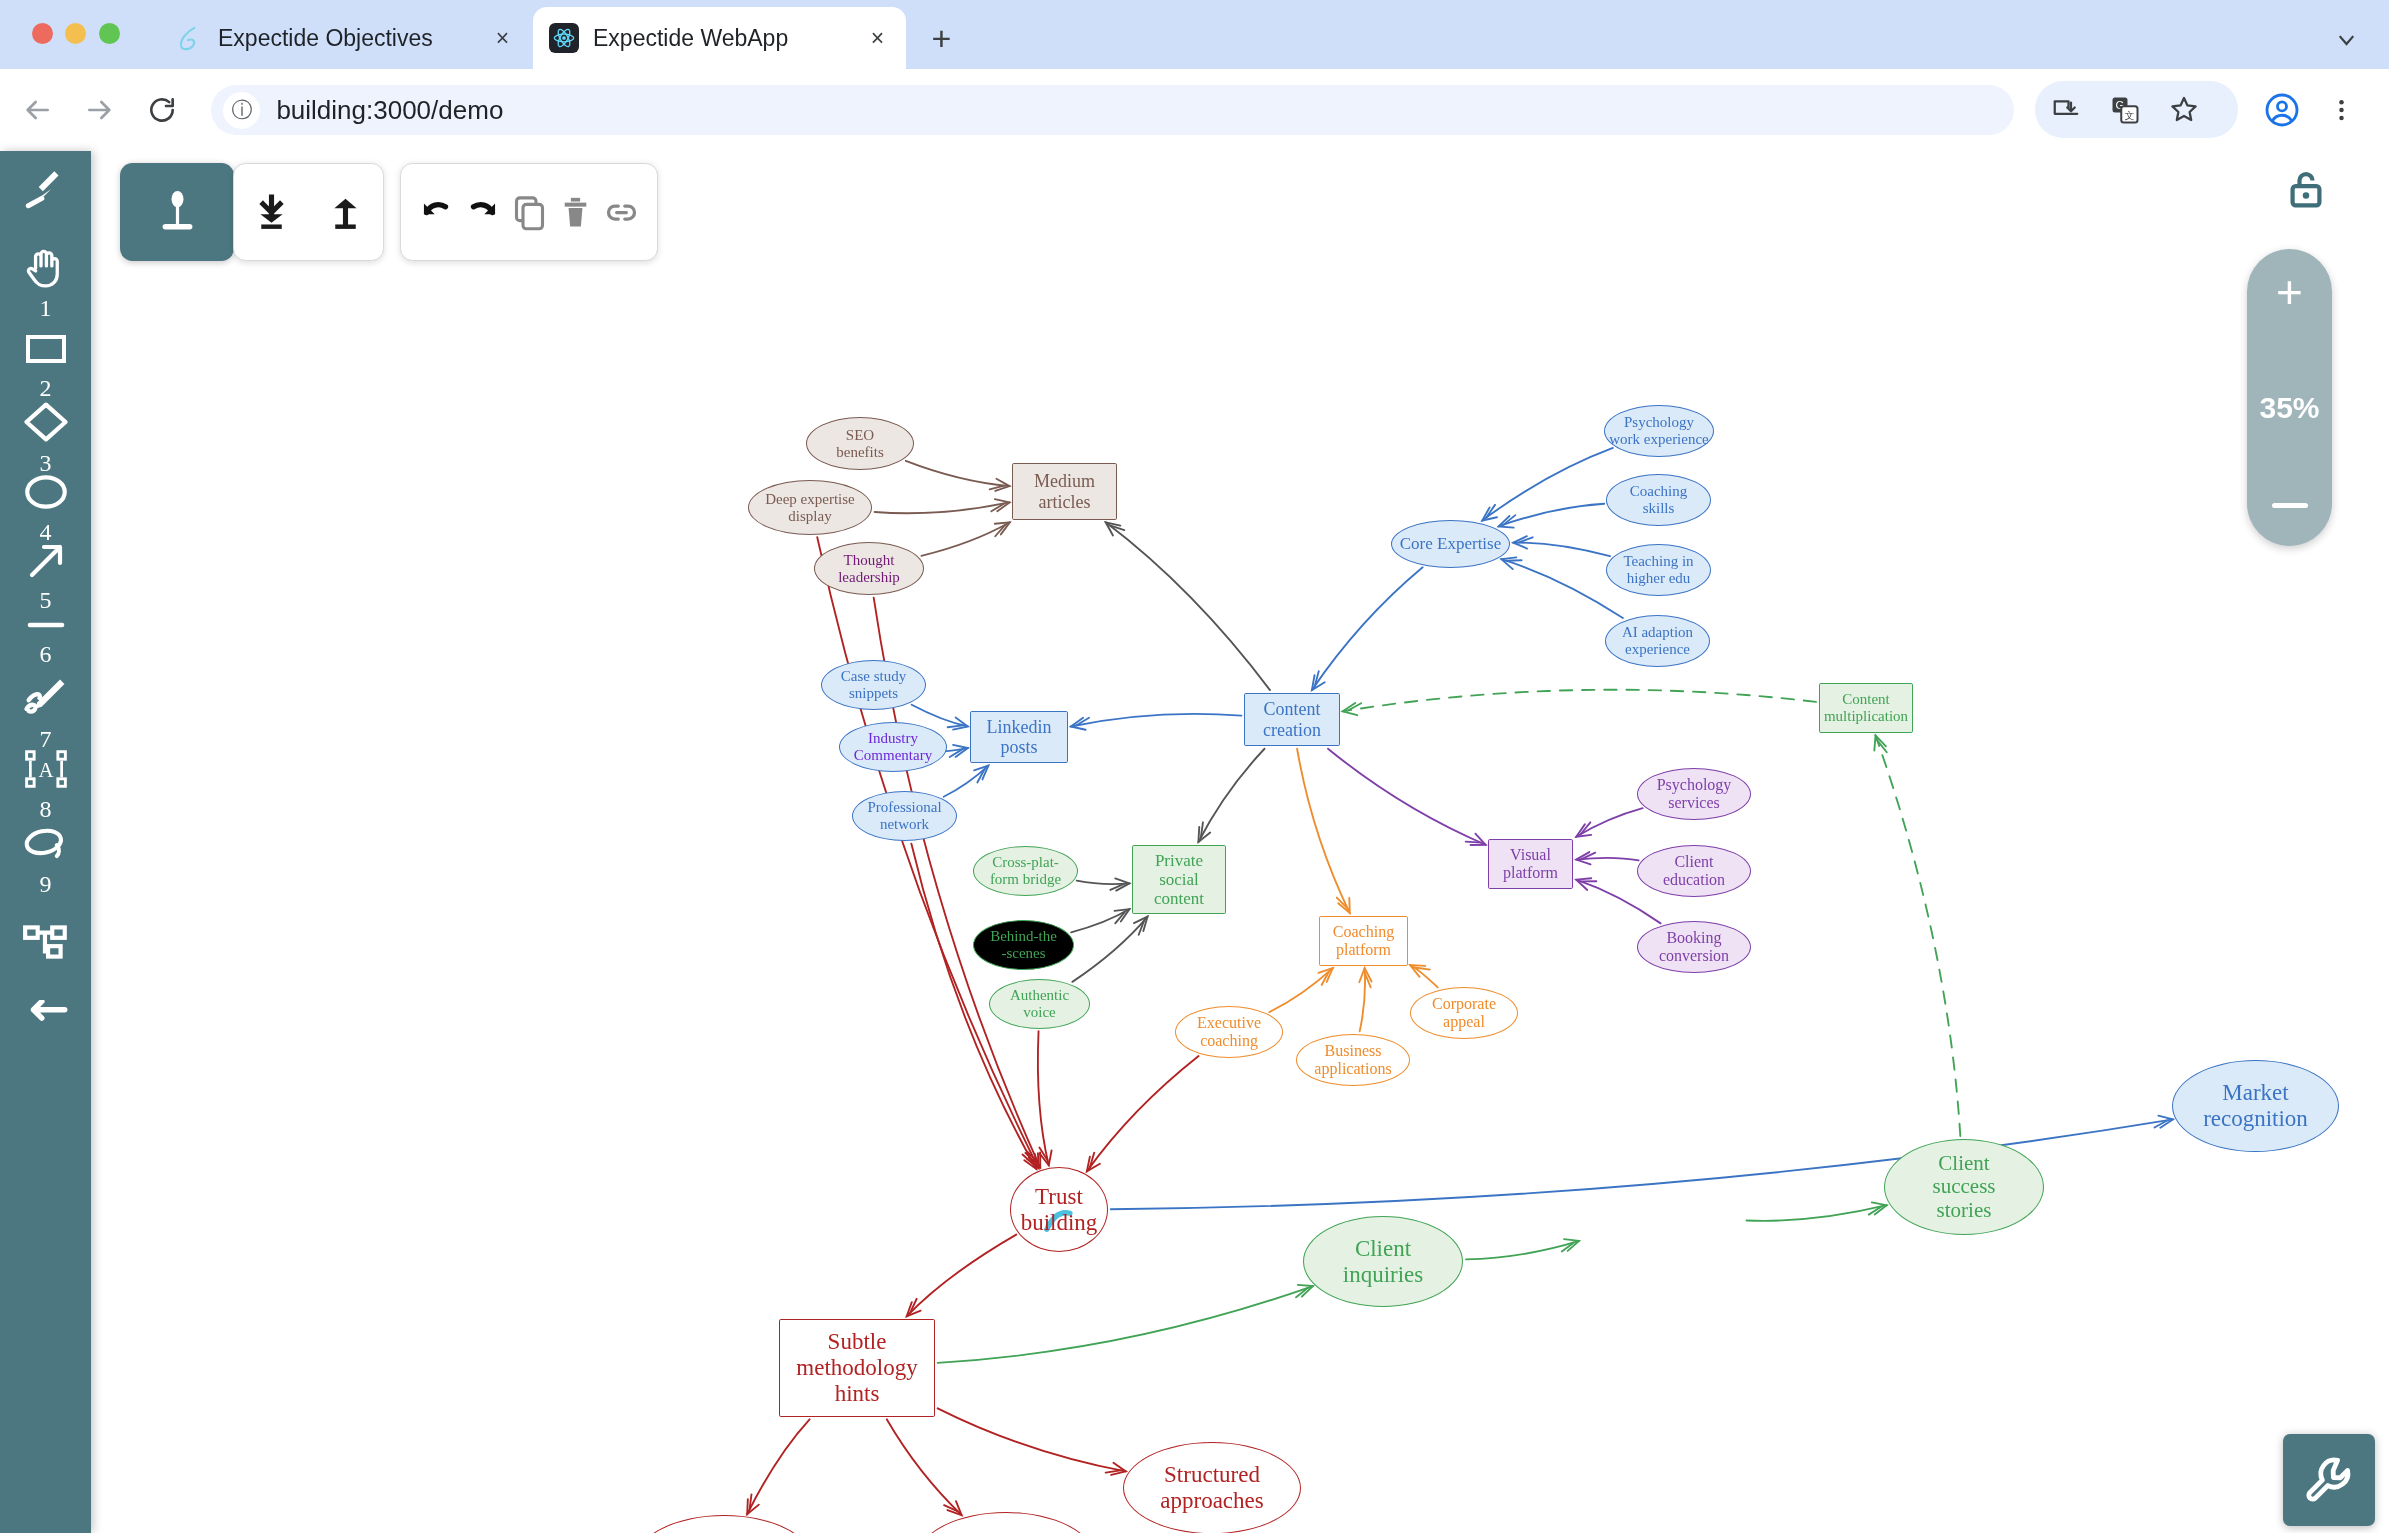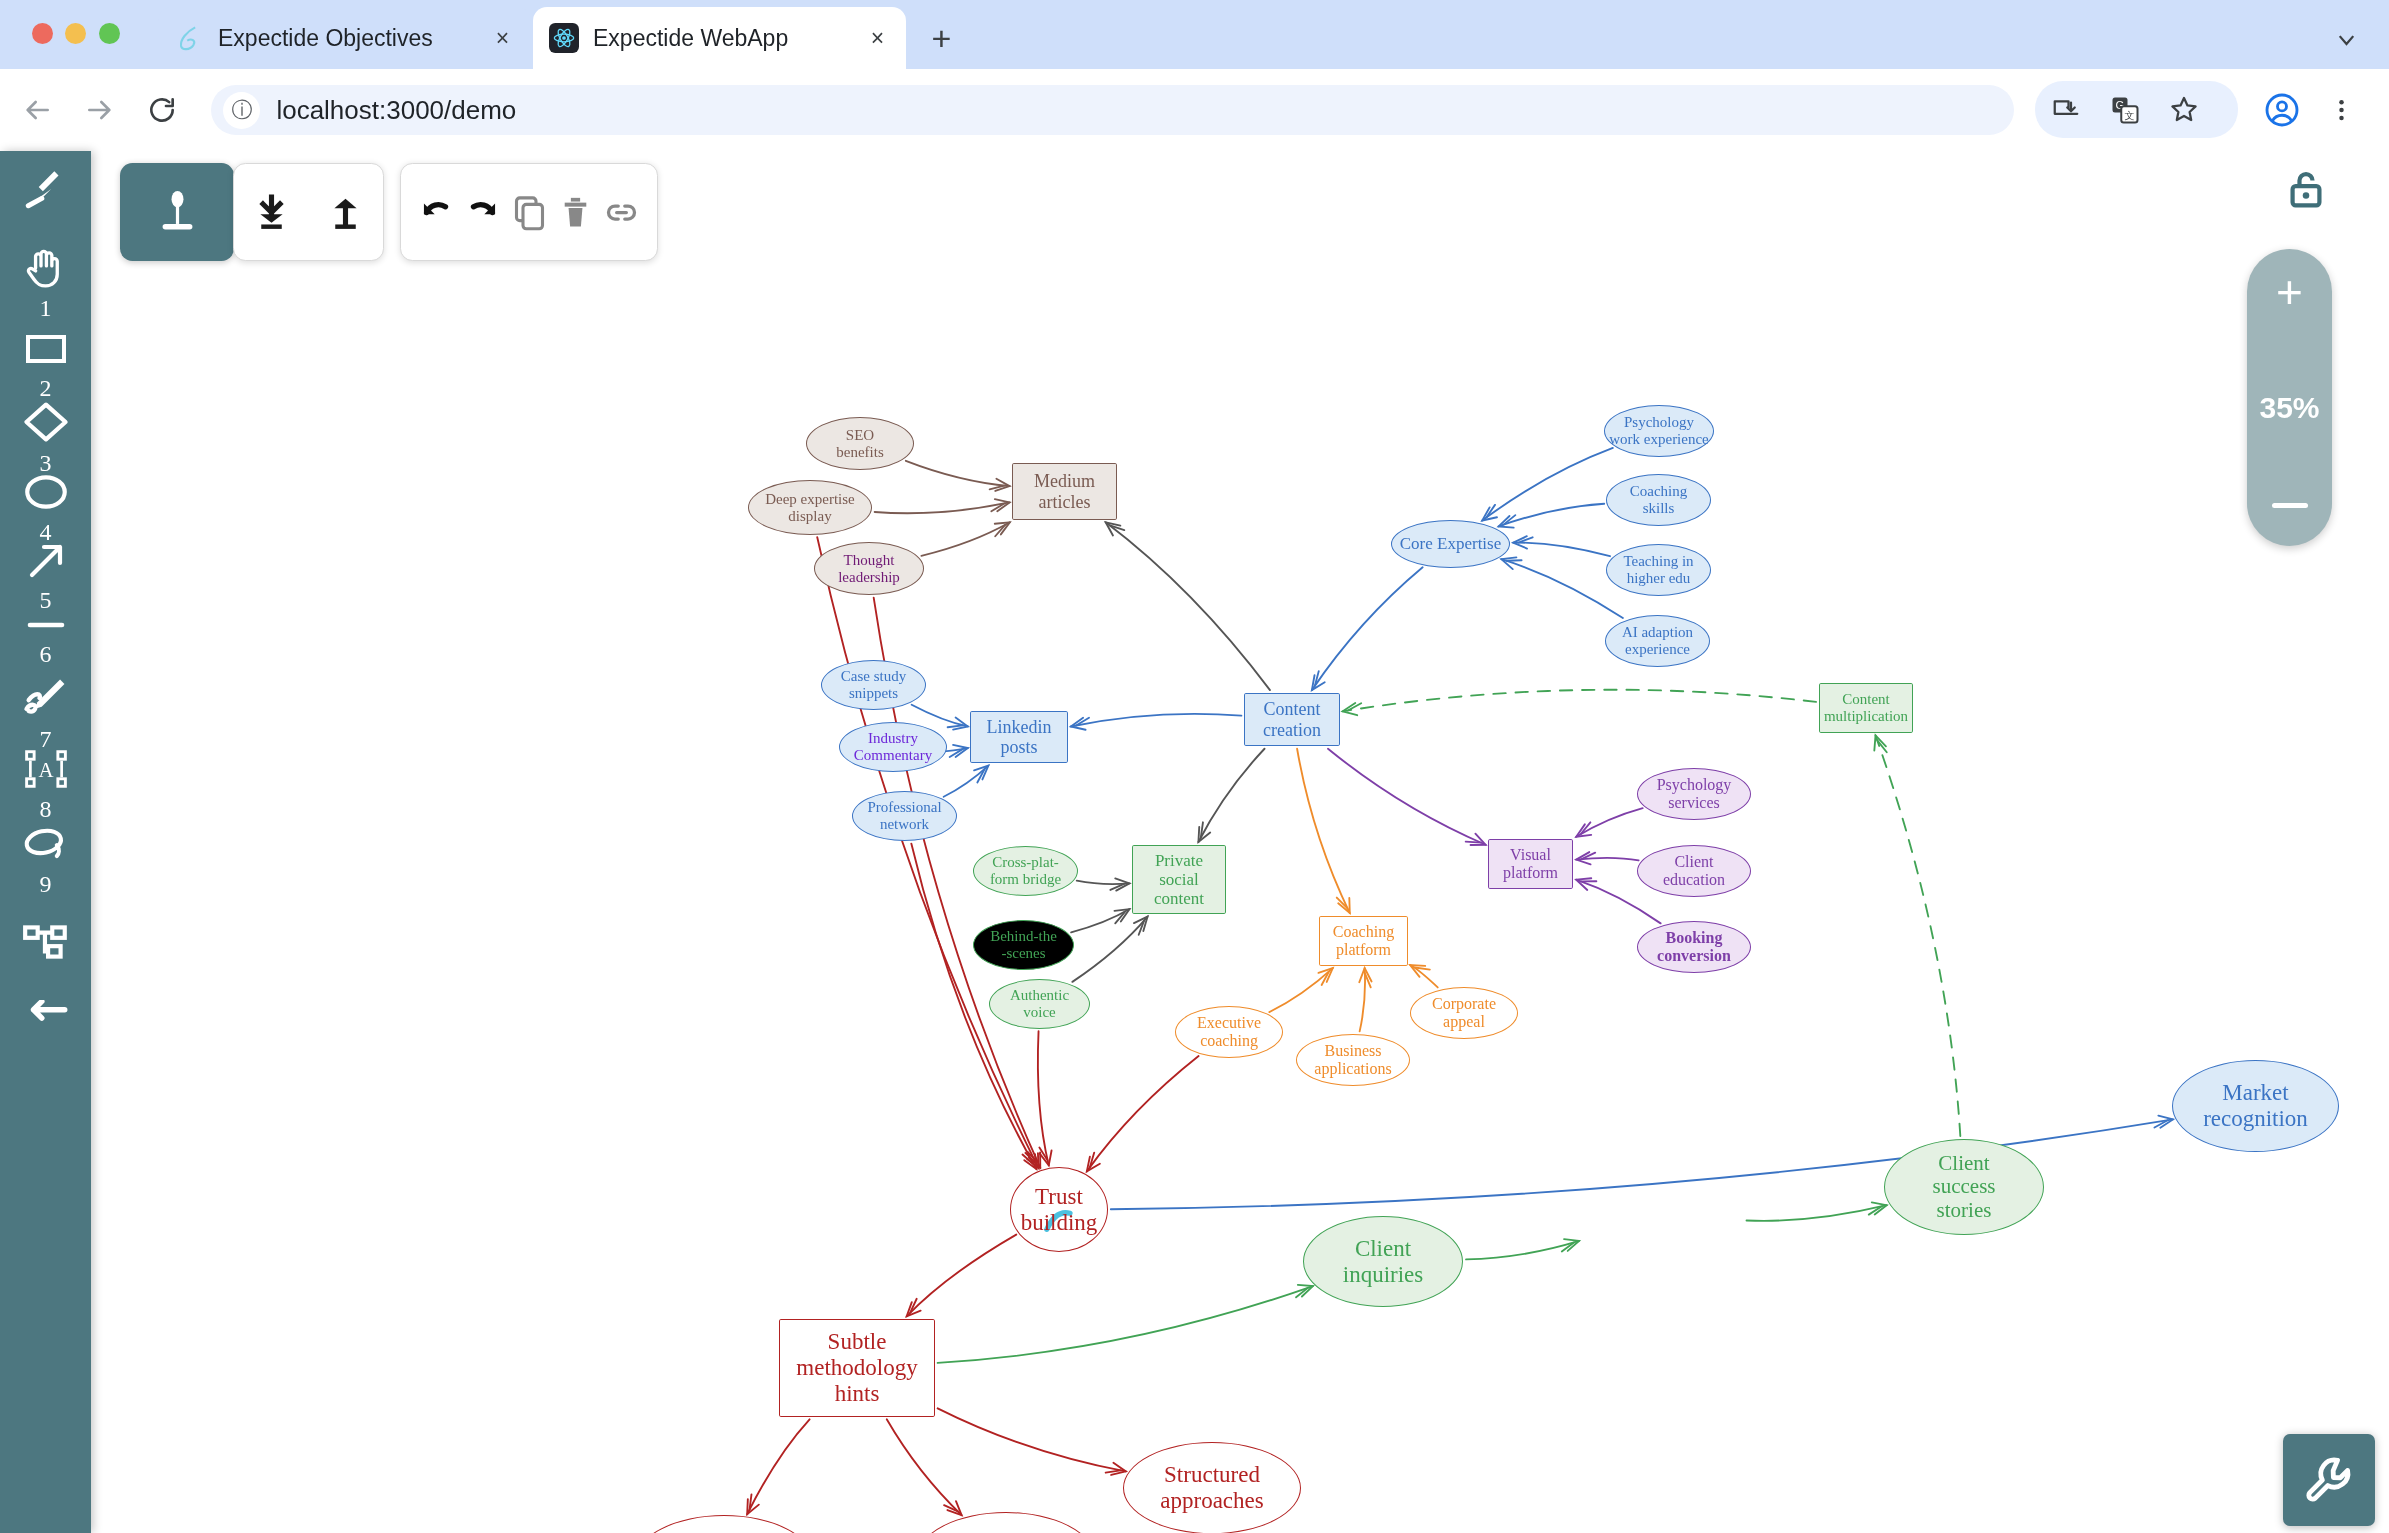--- a/index.html
+++ b/index.html
@@ -144,21 +144,21 @@
         </svg>
     </div>
     <div class="navbtn">
       <svg width="32" height="32" viewBox="0 0 24 24">
           <path d="M20 12a8 8 0 1 1-2.6-5.9M20 4v5h-5" fill="none" stroke="#3c4043" stroke-width="2" stroke-linecap="round" stroke-linejoin="round"></path>
         </svg>
     </div>
 
     <div id="urlbox">
       <div class="infocircle">ⓘ</div>
-      <div id="urltext">localhost:3000/demo</div>
+      <div id="urltext">building:3000/demo</div>
     </div>
 
     <div id="oi-pill"></div>
     <div id="omniactions">
       <div class="oicon">
         <svg width="30" height="30" viewBox="0 0 24 24">
             <path d="M3 5h11v5M3 5v10h18M16 6v7m0 0l-3-3m3 3l3-3" fill="none" stroke="#3c4043" stroke-width="1.8" stroke-linecap="round" stroke-linejoin="round"></path>
           </svg>
       </div>
       <div class="oicon">
@@ -442,21 +442,21 @@
 voice</div>
           <div class="node rect" style="left: 1041px; top: 694px; width: 94px; height: 69px; border: 1.4px solid rgb(65, 163, 85); background: rgb(228, 241, 227); color: rgb(65, 163, 85); font-size: 17px;">Private
 social
 content</div>
           <div class="node rect" style="left: 1728px; top: 532px; width: 94px; height: 50px; border: 1.4px solid rgb(65, 163, 85); background: rgb(228, 241, 227); color: rgb(65, 163, 85); font-size: 15px;">Content
 multiplication</div>
           <div class="node ell" style="left: 1546px; top: 617px; width: 114px; height: 52px; border: 1.4px solid rgb(126, 63, 168); background: rgb(239, 226, 245); color: rgb(126, 63, 168); font-size: 16px;">Psychology
 services</div>
           <div class="node ell" style="left: 1546px; top: 694px; width: 114px; height: 52px; border: 1.4px solid rgb(126, 63, 168); background: rgb(239, 226, 245); color: rgb(126, 63, 168); font-size: 16px;">Client
 education</div>
-          <div class="node ell" style="left: 1546px; top: 770px; width: 114px; height: 52px; border: 1.4px solid rgb(126, 63, 168); background: rgb(239, 226, 245); color: rgb(126, 63, 168); font-size: 16px; font-weight: bold;">Booking
+          <div class="node ell" style="left: 1546px; top: 770px; width: 114px; height: 52px; border: 1.4px solid rgb(126, 63, 168); background: rgb(239, 226, 245); color: rgb(126, 63, 168); font-size: 16px;">Booking
 conversion</div>
           <div class="node rect" style="left: 1397px; top: 688px; width: 85px; height: 50px; border: 1.4px solid rgb(126, 63, 168); background: rgb(239, 226, 245); color: rgb(126, 63, 168); font-size: 16px;">Visual
 platform</div>
           <div class="node rect" style="left: 1228px; top: 765px; width: 89px; height: 50px; border: 1.4px solid rgb(239, 140, 43); background: none; color: rgb(239, 140, 43); font-size: 16px;">Coaching
 platform</div>
           <div class="node ell" style="left: 1084px; top: 855px; width: 108px; height: 52px; border: 1.4px solid rgb(239, 140, 43); background: none; color: rgb(239, 140, 43); font-size: 16px;">Executive
 coaching</div>
           <div class="node ell" style="left: 1205px; top: 883px; width: 114px; height: 52px; border: 1.4px solid rgb(239, 140, 43); background: none; color: rgb(239, 140, 43); font-size: 16px;">Business
 applications</div>
           <div class="node ell" style="left: 1319px; top: 836px; width: 108px; height: 52px; border: 1.4px solid rgb(239, 140, 43); background: none; color: rgb(239, 140, 43); font-size: 16px;">Corporate

